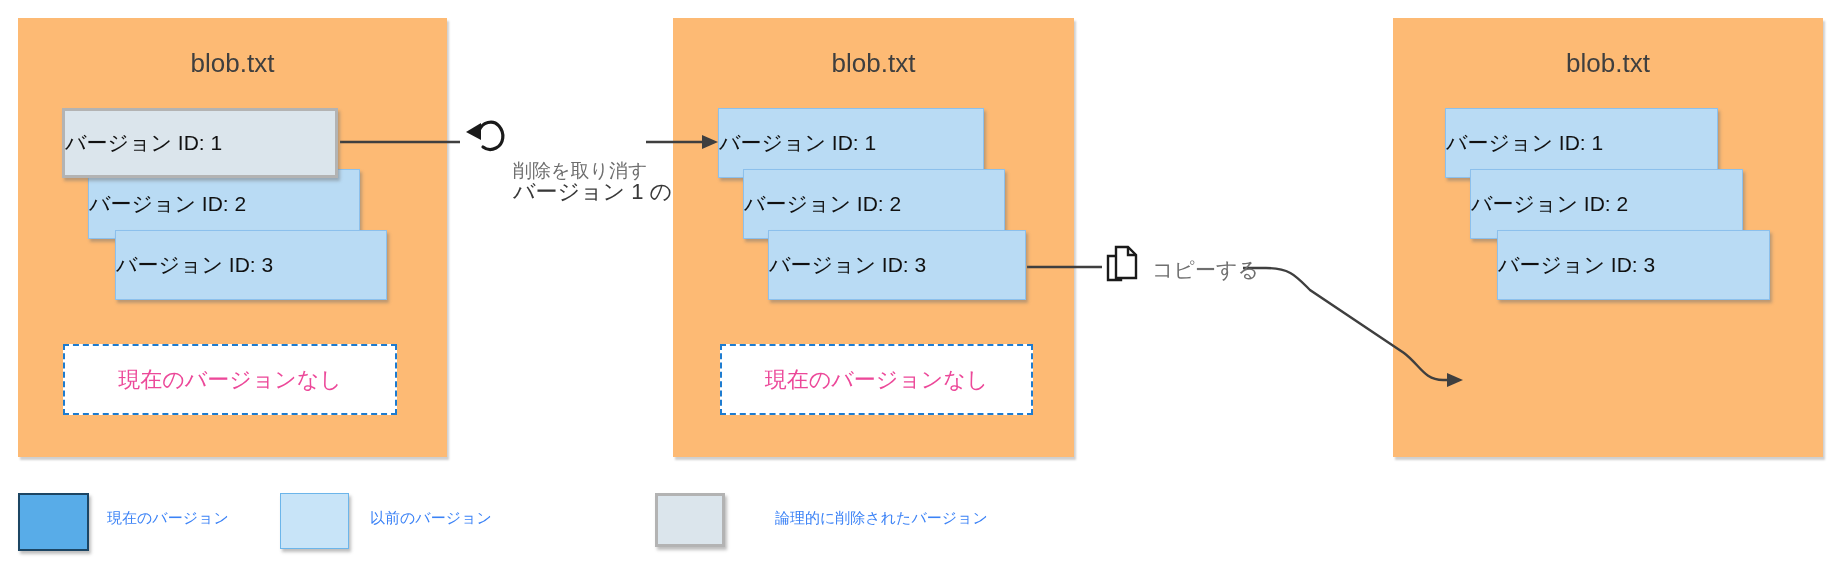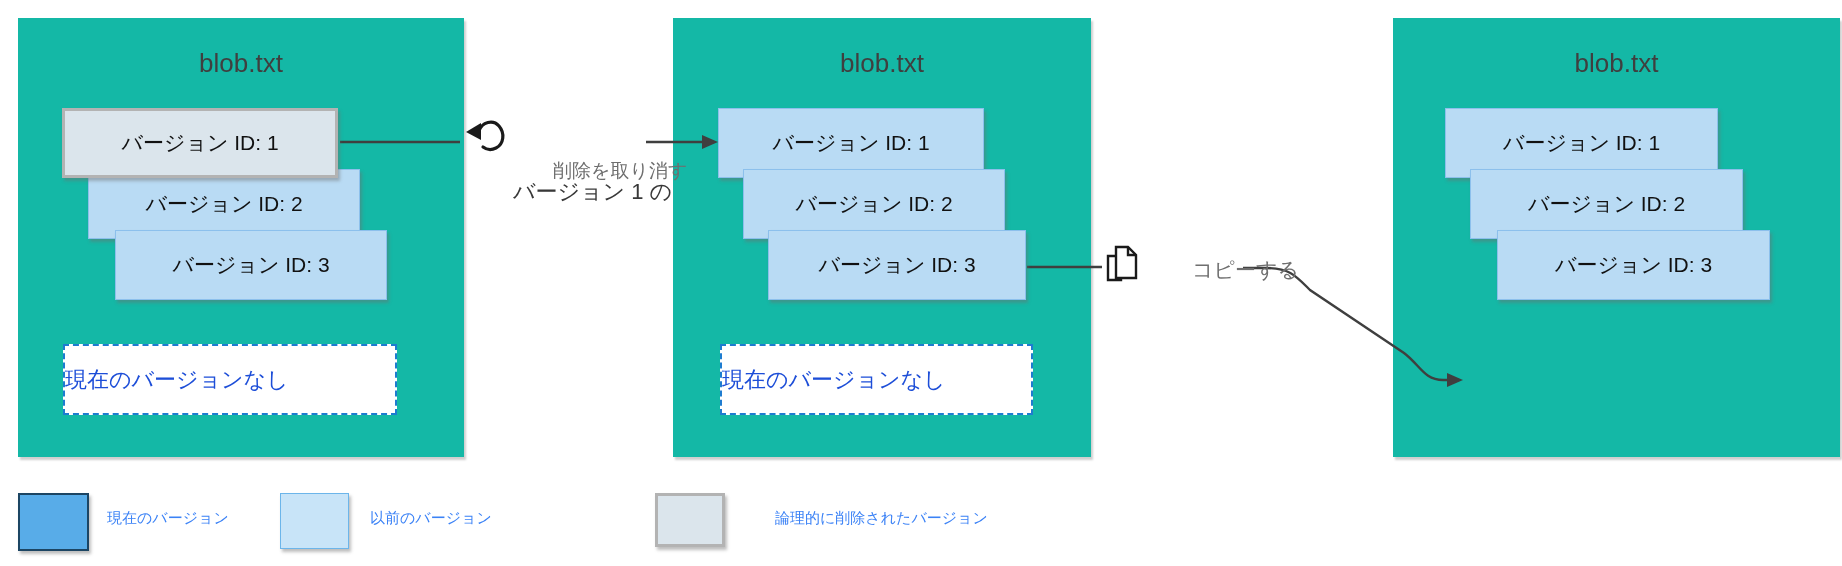--- a/index.html
+++ b/index.html
@@ -5,37 +5,36 @@
   html,body{margin:0;padding:0;background:#ffffff;}
   #canvas{
     position:relative;
     width:1842px;height:566px;
     background:#ffffff;
     font-family:"Liberation Sans","DejaVu Sans",sans-serif;
     overflow:hidden;
   }
   .panel{
     position:absolute;
-    background:#14b8a6;
+    background:#fdba74;
     box-shadow:2px 3px 2px #cfcfcf;
-    padding-left:17px;
   }
   .panel-title{
     position:absolute;
     top:30px;left:0;right:0;
     text-align:center;
     font-size:26px;
     color:#3f3f3f;
   }
   .vbox{
     position:absolute;
     background:#b9dbf4;
     border:1px solid #8cc0ec;
     box-shadow:2px 3px 3px rgba(110,110,110,0.45);
-    display:flex;align-items:center;justify-content:center;
+    display:flex;align-items:center;
     font-size:21px;color:#111111;
   }
   .vbox.current{
     background:#58ace8;
     border:2px solid #1c4563;
   }
   .vbox.deleted{
     background:#dbe5ec;
     background-clip:padding-box;
     border:3px dashed #1e7cd0;
@@ -44,29 +43,29 @@
     content:"";
     position:absolute;
     inset:-3px;
     border:3px solid #b3b3b3;
     z-index:-1;
   }
   .nobox{
     position:absolute;
     background:#ffffff;
     border:2px dashed #1e7cd0;
-    display:flex;align-items:center;
-    font-size:22px;color:#1d4ed8;
+    display:flex;align-items:center;justify-content:center;
+    font-size:22px;color:#ec4899;
   }
   .arrow-label{
     position:absolute;
     white-space:nowrap;
     color:#383838;
   }
-  .arrow-label.gray{color:#6f6f6f;margin-left:40px;}
+  .arrow-label.gray{color:#6f6f6f;}
   .legend-label{
     position:absolute;
     white-space:nowrap;
     font-size:15px;color:#3b82f6;
   }
   .swatch{
     position:absolute;
     width:67px;height:54px;
     box-shadow:2px 3px 3px rgba(110,110,110,0.45);
   }

